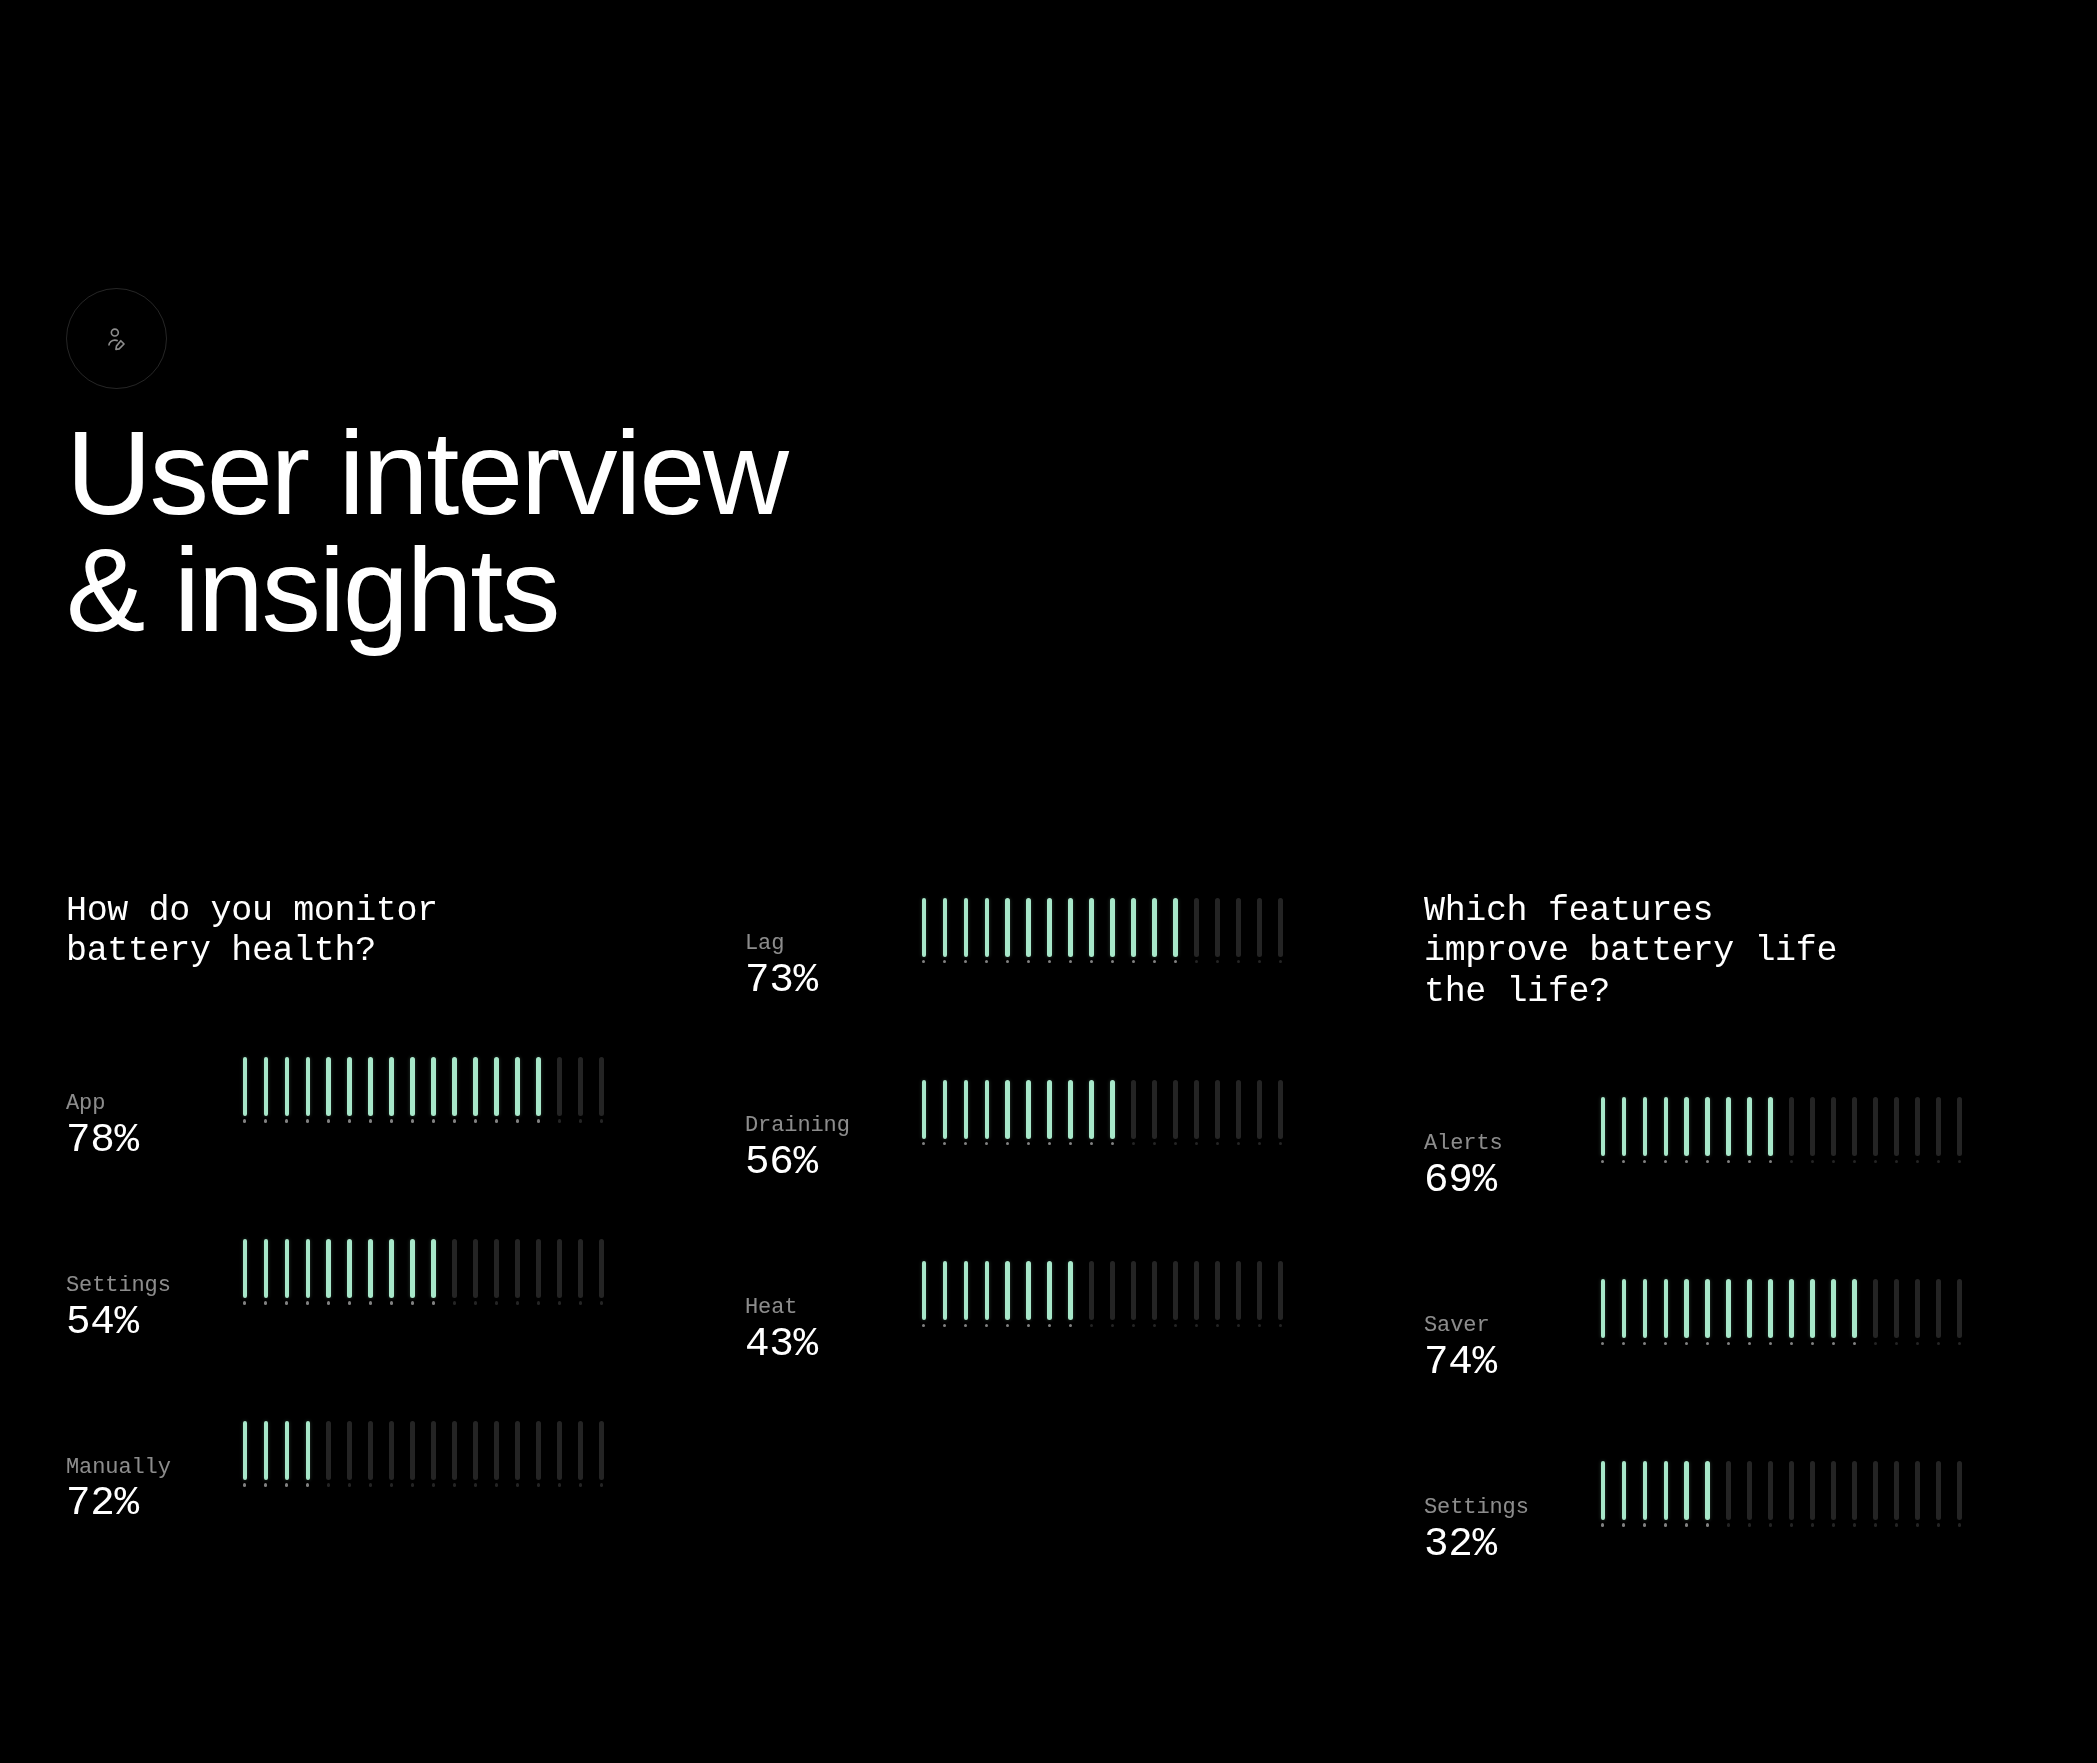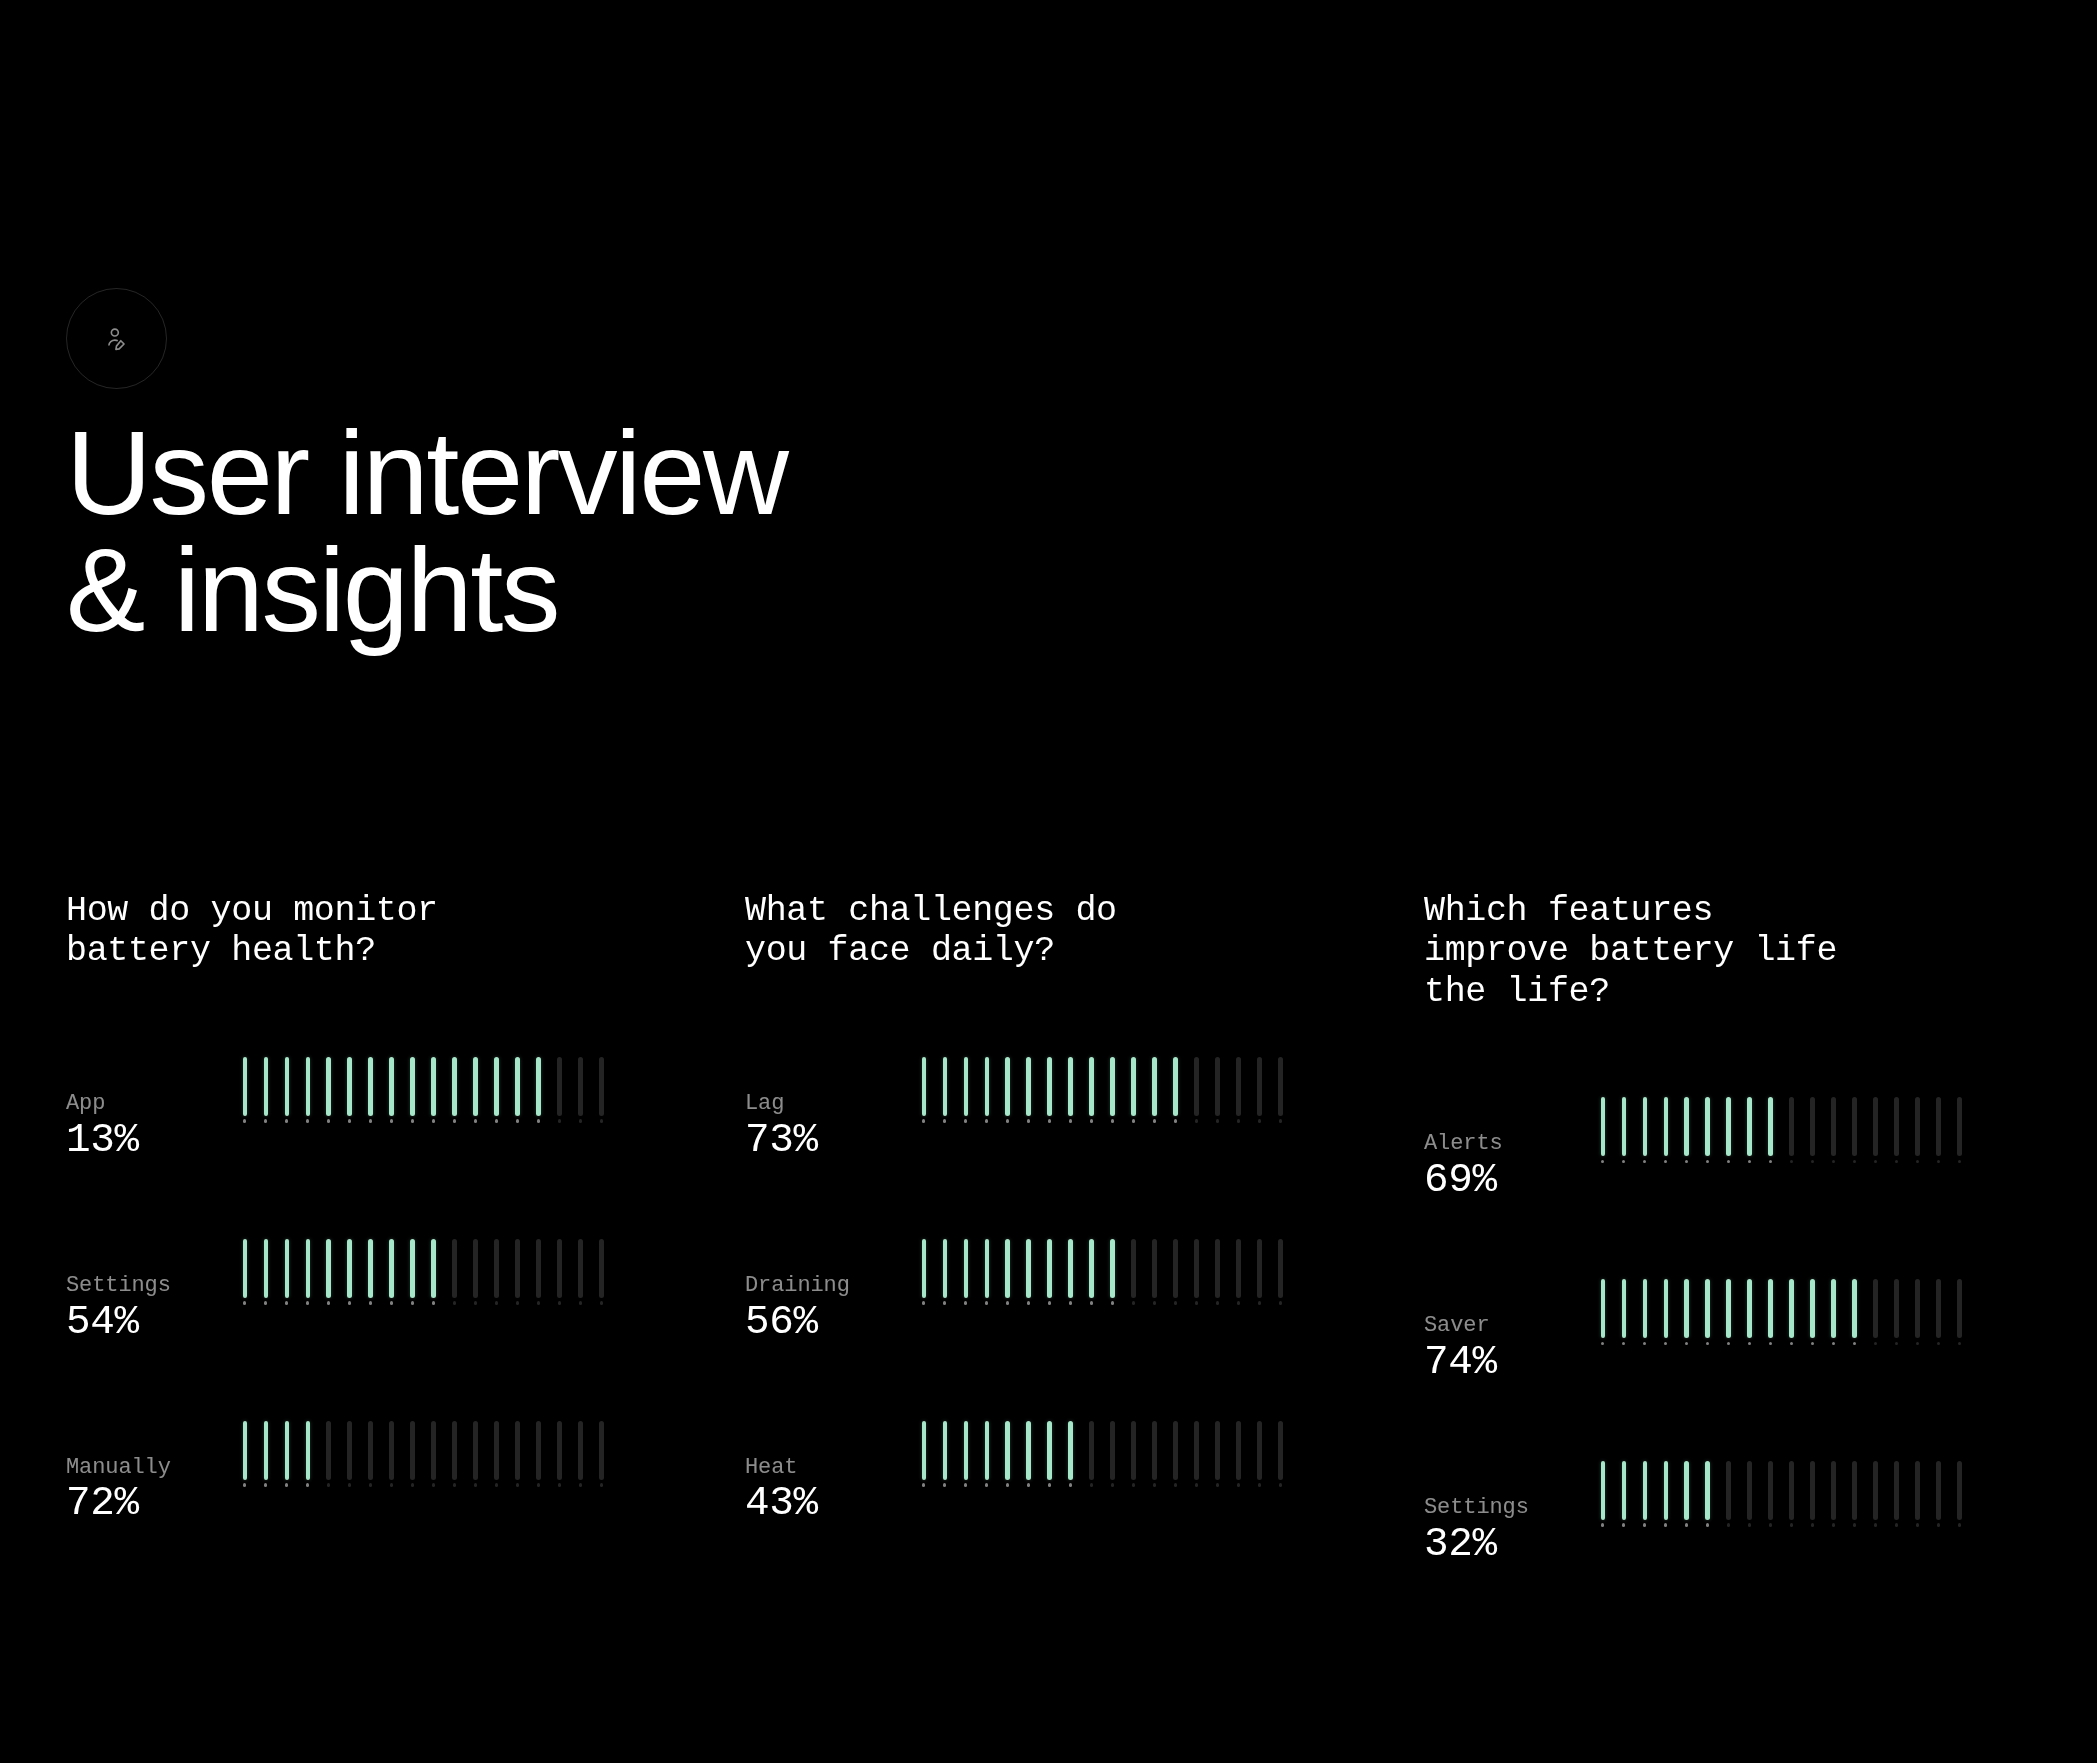--- a/index.html
+++ b/index.html
@@ -130,21 +130,21 @@
   </div>
 
   <h1 class="title">User interview<br>&amp; insights</h1>
 
   <div class="grid">
       <div class="column">
         <div class="col-heading">How do you monitor battery health?</div>
         <div class="metric-row">
           <div class="metric-text">
             <div class="metric-label">App</div>
-            <div class="metric-value">13%</div>
+            <div class="metric-value">78%</div>
           </div>
           <div class="tallies">
             <div class="tally filled">
               <div class="bar"></div>
               <div class="dot"></div>
             </div>
             <div class="tally filled">
               <div class="bar"></div>
               <div class="dot"></div>
             </div>
@@ -369,21 +369,20 @@
               <div class="dot"></div>
             </div>
             <div class="tally empty">
               <div class="bar"></div>
               <div class="dot"></div>
             </div>
           </div>
         </div>
       </div>
       <div class="column">
-        <div class="col-heading">What challenges do you face daily?</div>
         <div class="metric-row">
           <div class="metric-text">
             <div class="metric-label">Lag</div>
             <div class="metric-value">73%</div>
           </div>
           <div class="tallies">
             <div class="tally filled">
               <div class="bar"></div>
               <div class="dot"></div>
             </div>

